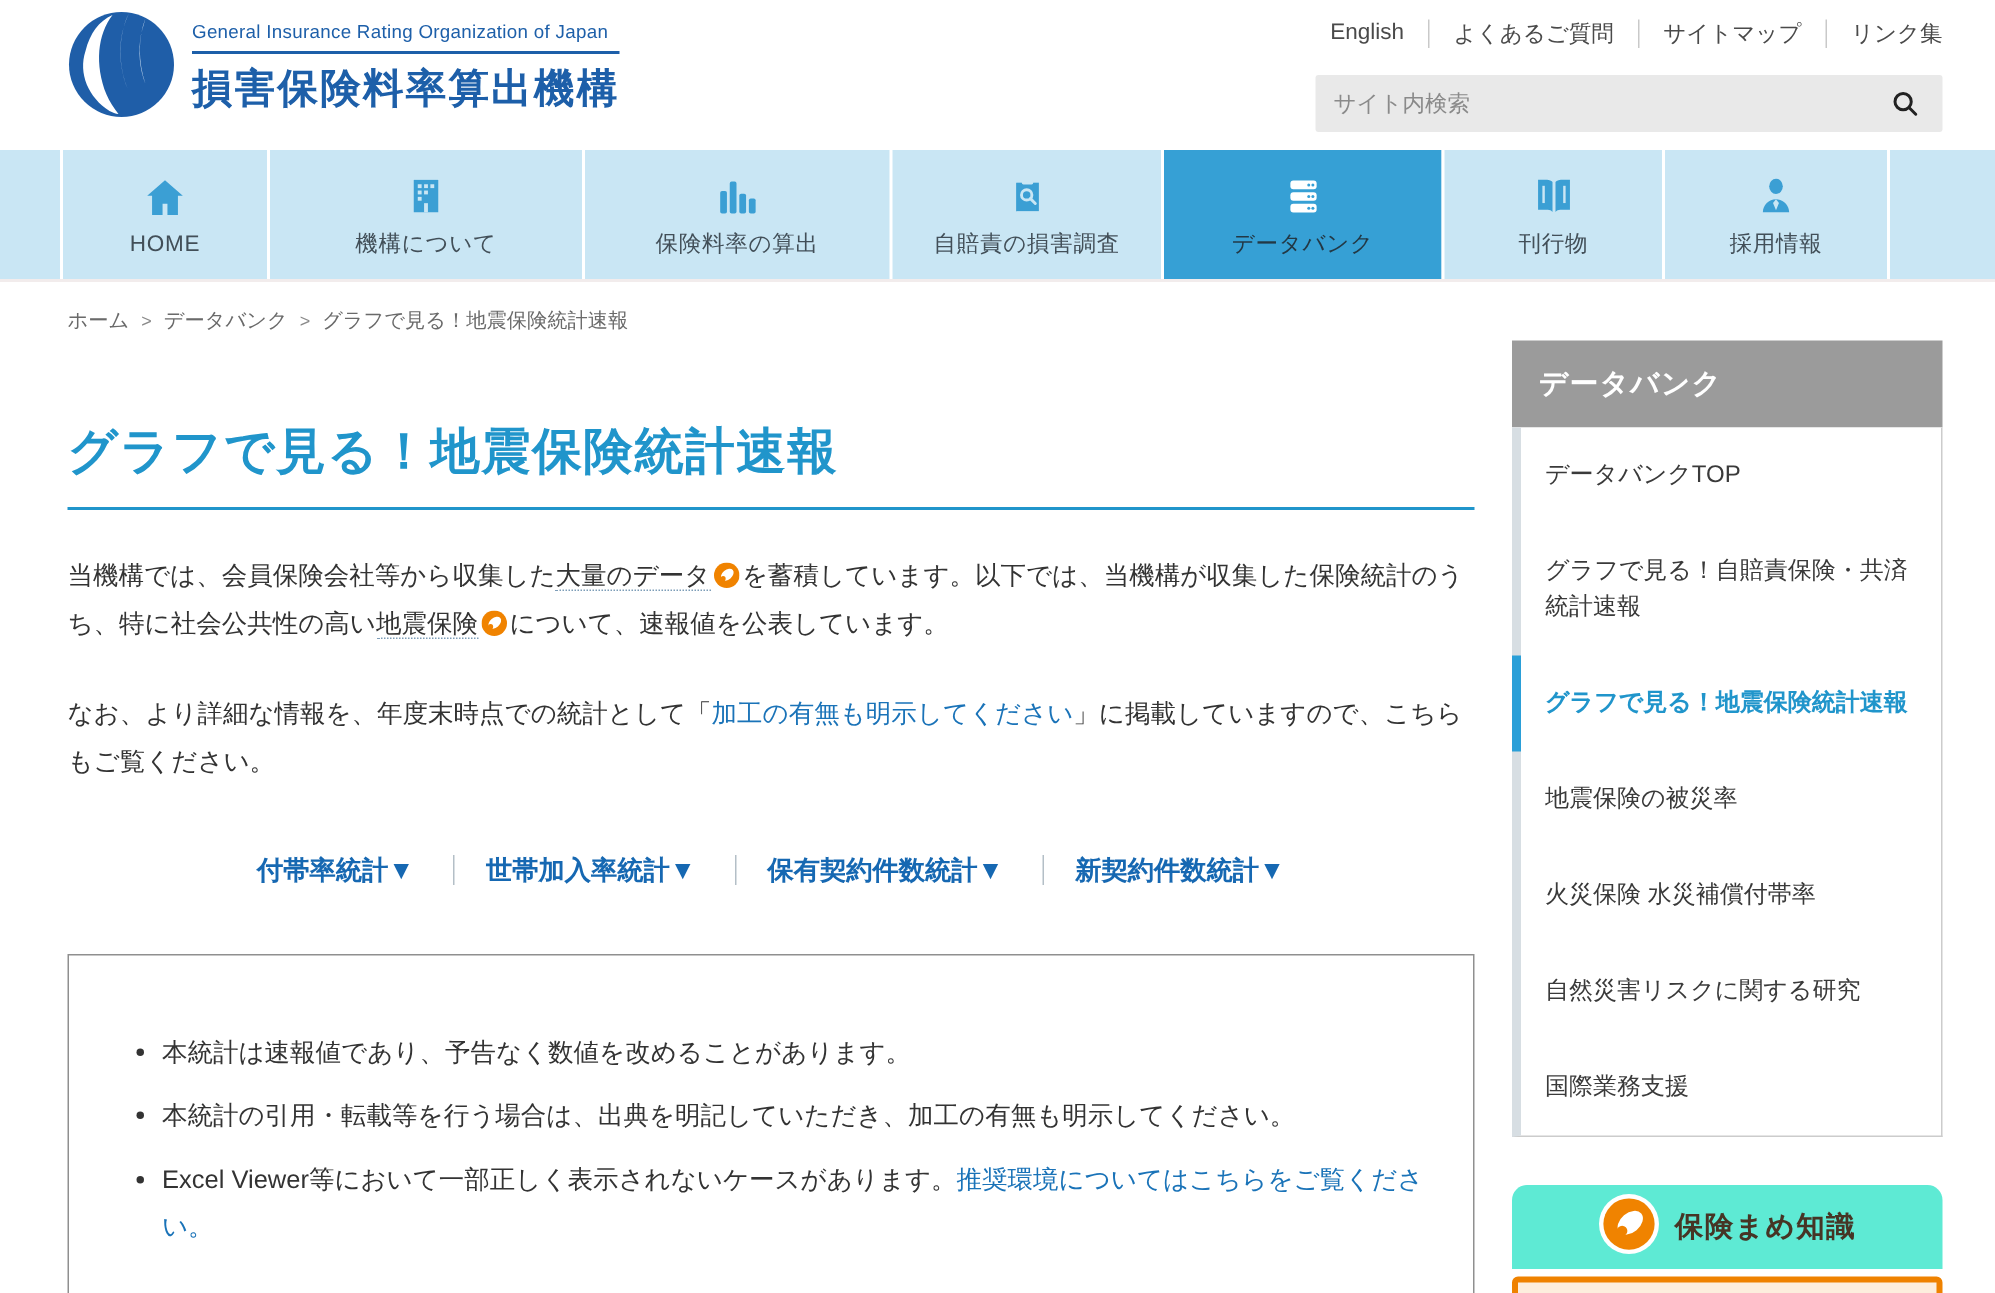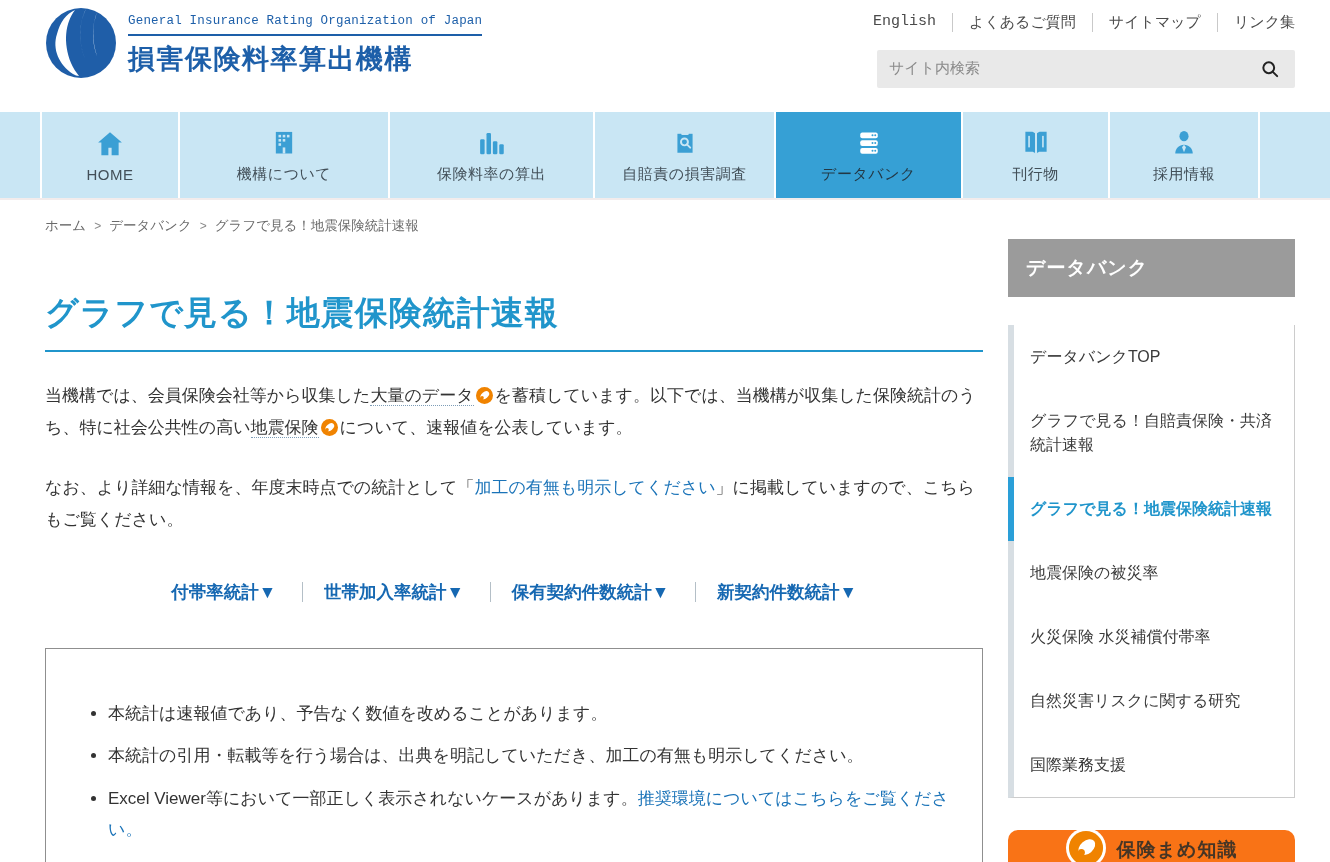--- a/index.html
+++ b/index.html
@@ -1,21 +1,21 @@
 <!DOCTYPE html>
 <html lang="ja"><head>
 <meta charset="utf-8">
 <style>
   * { margin:0; padding:0; box-sizing:border-box; }
   html,body { width:1330px; height:862px; overflow:hidden; background:#fff;
     font-family:"Liberation Sans","DejaVu Sans",sans-serif; color:#333; }
   a { text-decoration:none; cursor:pointer; }
 
   
-  .header { position:relative; height:112px; background:#fff;font-family:Liberation Mono, monospace; }
+  .header { position:relative; height:100px; background:#fff; }
   .logo { position:absolute; left:45px; top:7px; display:flex; align-items:center; gap:11px; cursor:pointer; }
   .logo-mark { width:72px; height:72px; }
   .logo-en { color:#1d5fa9; font-size:12.5px; letter-spacing:.2px; padding-bottom:6px;
     border-bottom:2px solid #1d5fa9; margin-bottom:5px; white-space:nowrap; }
   .logo-ja { color:#1d5fa9; font-size:27px; font-weight:bold; letter-spacing:1.5px; white-space:nowrap; }
 
   .utility { position:absolute; top:13px; right:35px; display:flex; list-style:none; font-size:15px; }
   .utility li { color:#4a4a4a; }
   .utility li + li { border-left:1px solid #c9c9c9; margin-left:16px; padding-left:16px; }
   .utility li a { color:#4a4a4a; }
@@ -63,26 +63,26 @@
   .stat-links { margin-top:44px; text-align:center; font-size:17.5px; font-weight:600; }
   .stat-links a { color:#1668b2; }
   .stat-links a + a { border-left:1px solid #b4bfc7; padding-left:21px; margin-left:21px; }
 
   .notice { margin-top:44px; border:1px solid #8f8f8f; padding:29px 30px 34px; font-size:17px; line-height:1.8; }
   .notice ul { margin-top:21px; padding-left:32px; }
   .notice li { margin-top:12px; }
 
   
   .side-title { background:#9b9b9b; color:#fff; font-size:19px; font-weight:bold; padding:16px 18px; letter-spacing:1px; }
-  .side-list { border-right:1px solid #ccc; border-bottom:1px solid #ccc; border-left:6px solid #d7dee3; background:#fff;margin-top:28px; }
+  .side-list { border-right:1px solid #ccc; border-bottom:1px solid #ccc; border-left:6px solid #d7dee3; background:#fff; }
   .side-item { display:block; padding:20px 14px 20px 16px; font-size:16px; line-height:1.5; color:#3a3a3a; cursor:pointer; }
   .side-item.active { margin-left:-6px; border-left:6px solid #2a9fd8; color:#2095cb; font-weight:bold; }
 
   .mame { margin-top:32px; }
-  .mame-header { background:#f97316; border-radius:10px 10px 0 0; height:40px; display:flex;
+  .mame-header { background:#5eead4; border-radius:10px 10px 0 0; height:56px; display:flex;
     align-items:center; justify-content:center; gap:11px; cursor:pointer; }
   .mame-title { font-size:19px; font-weight:bold; color:#463525; letter-spacing:1px; }
   .mame-body { margin-top:5px; border:4px solid #ef8200; background:#fdeedd; height:70px; border-radius:4px 4px 0 0; }
 </style>
 </head>
 <body>
 
 <div class="header">
   <div class="logo">
     <span>

